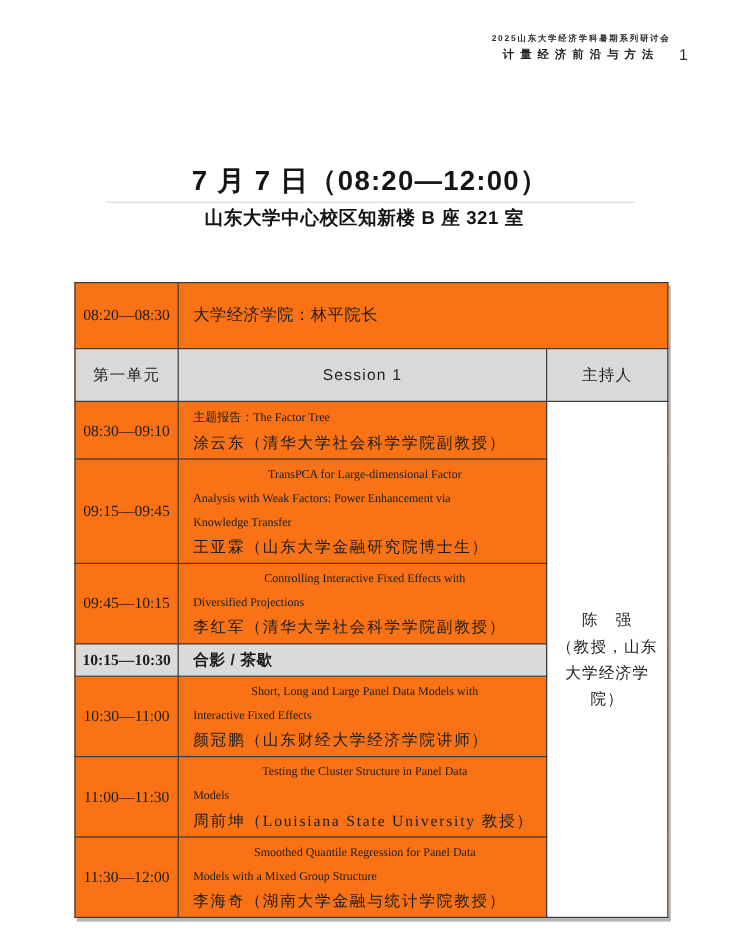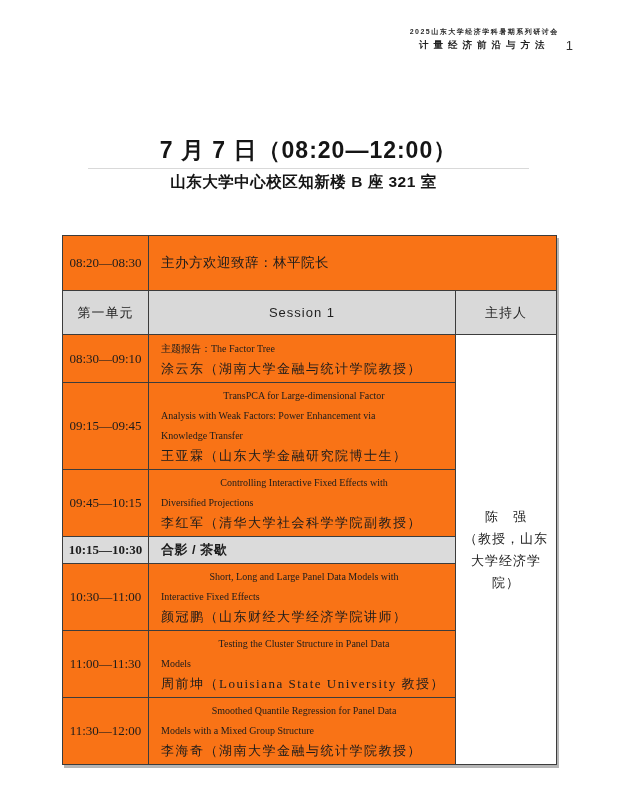--- a/index.html
+++ b/index.html
@@ -74,34 +74,34 @@
 
 <table class="sched">
   <colgroup>
       <col style="width:86px">
       <col style="width:307px">
       <col style="width:101px">
     </colgroup>
   <tbody>
       <tr class="welcome-row">
     <td class="time">08:20—08:30</td>
-    <td class="content-cell" colspan="2">主办方欢迎致辞：林平院长</td>
+    <td class="content-cell" colspan="2">大学经济学院：林平院长</td>
   </tr>
   <tr class="head-row">
     <td>第一单元</td>
     <td>Session 1</td>
     <td>主持人</td>
   </tr>
   </tbody>
     <tbody id="session-rows">
       <tr class="session-row">
         <td class="time">08:30—09:10</td>
         <td class="content-cell">
           <div class="line">主题报告：The Factor Tree</div>
-          <div class="speaker">涂云东（湖南大学金融与统计学院教授）</div>
+          <div class="speaker">涂云东（清华大学社会科学学院副教授）</div>
         </td>
         <td class="chair" rowspan="7">
           <div>陈　强</div>
           <div>（教授，山东</div>
           <div>大学经济学院）</div>
         </td>
       </tr>
       <tr class="session-row">
         <td class="time">09:15—09:45</td>
         <td class="content-cell">

